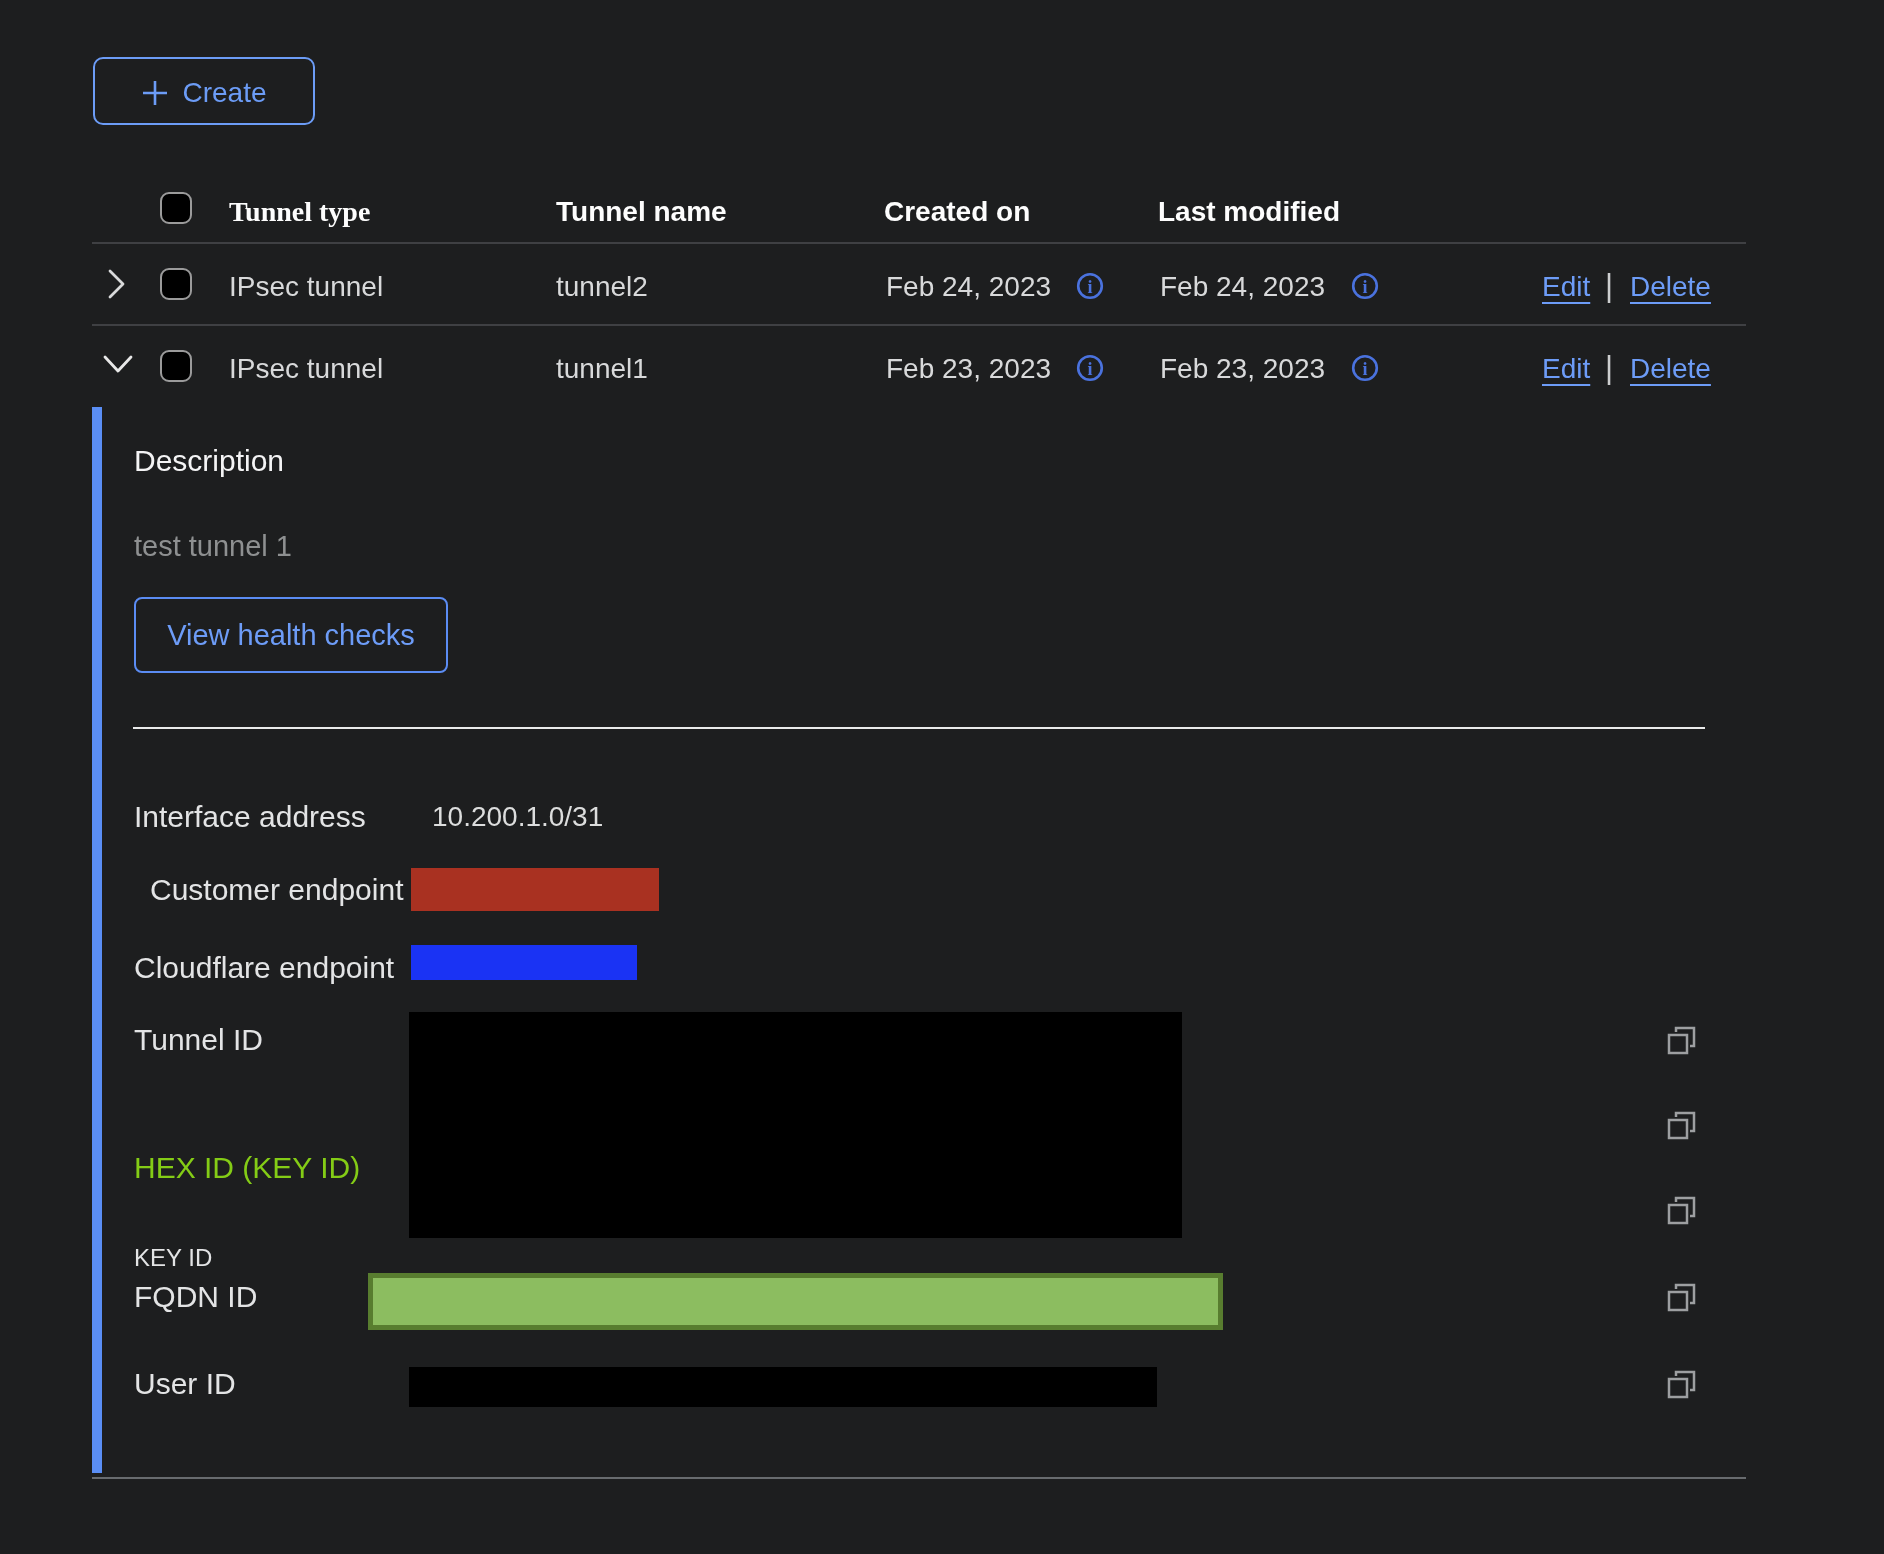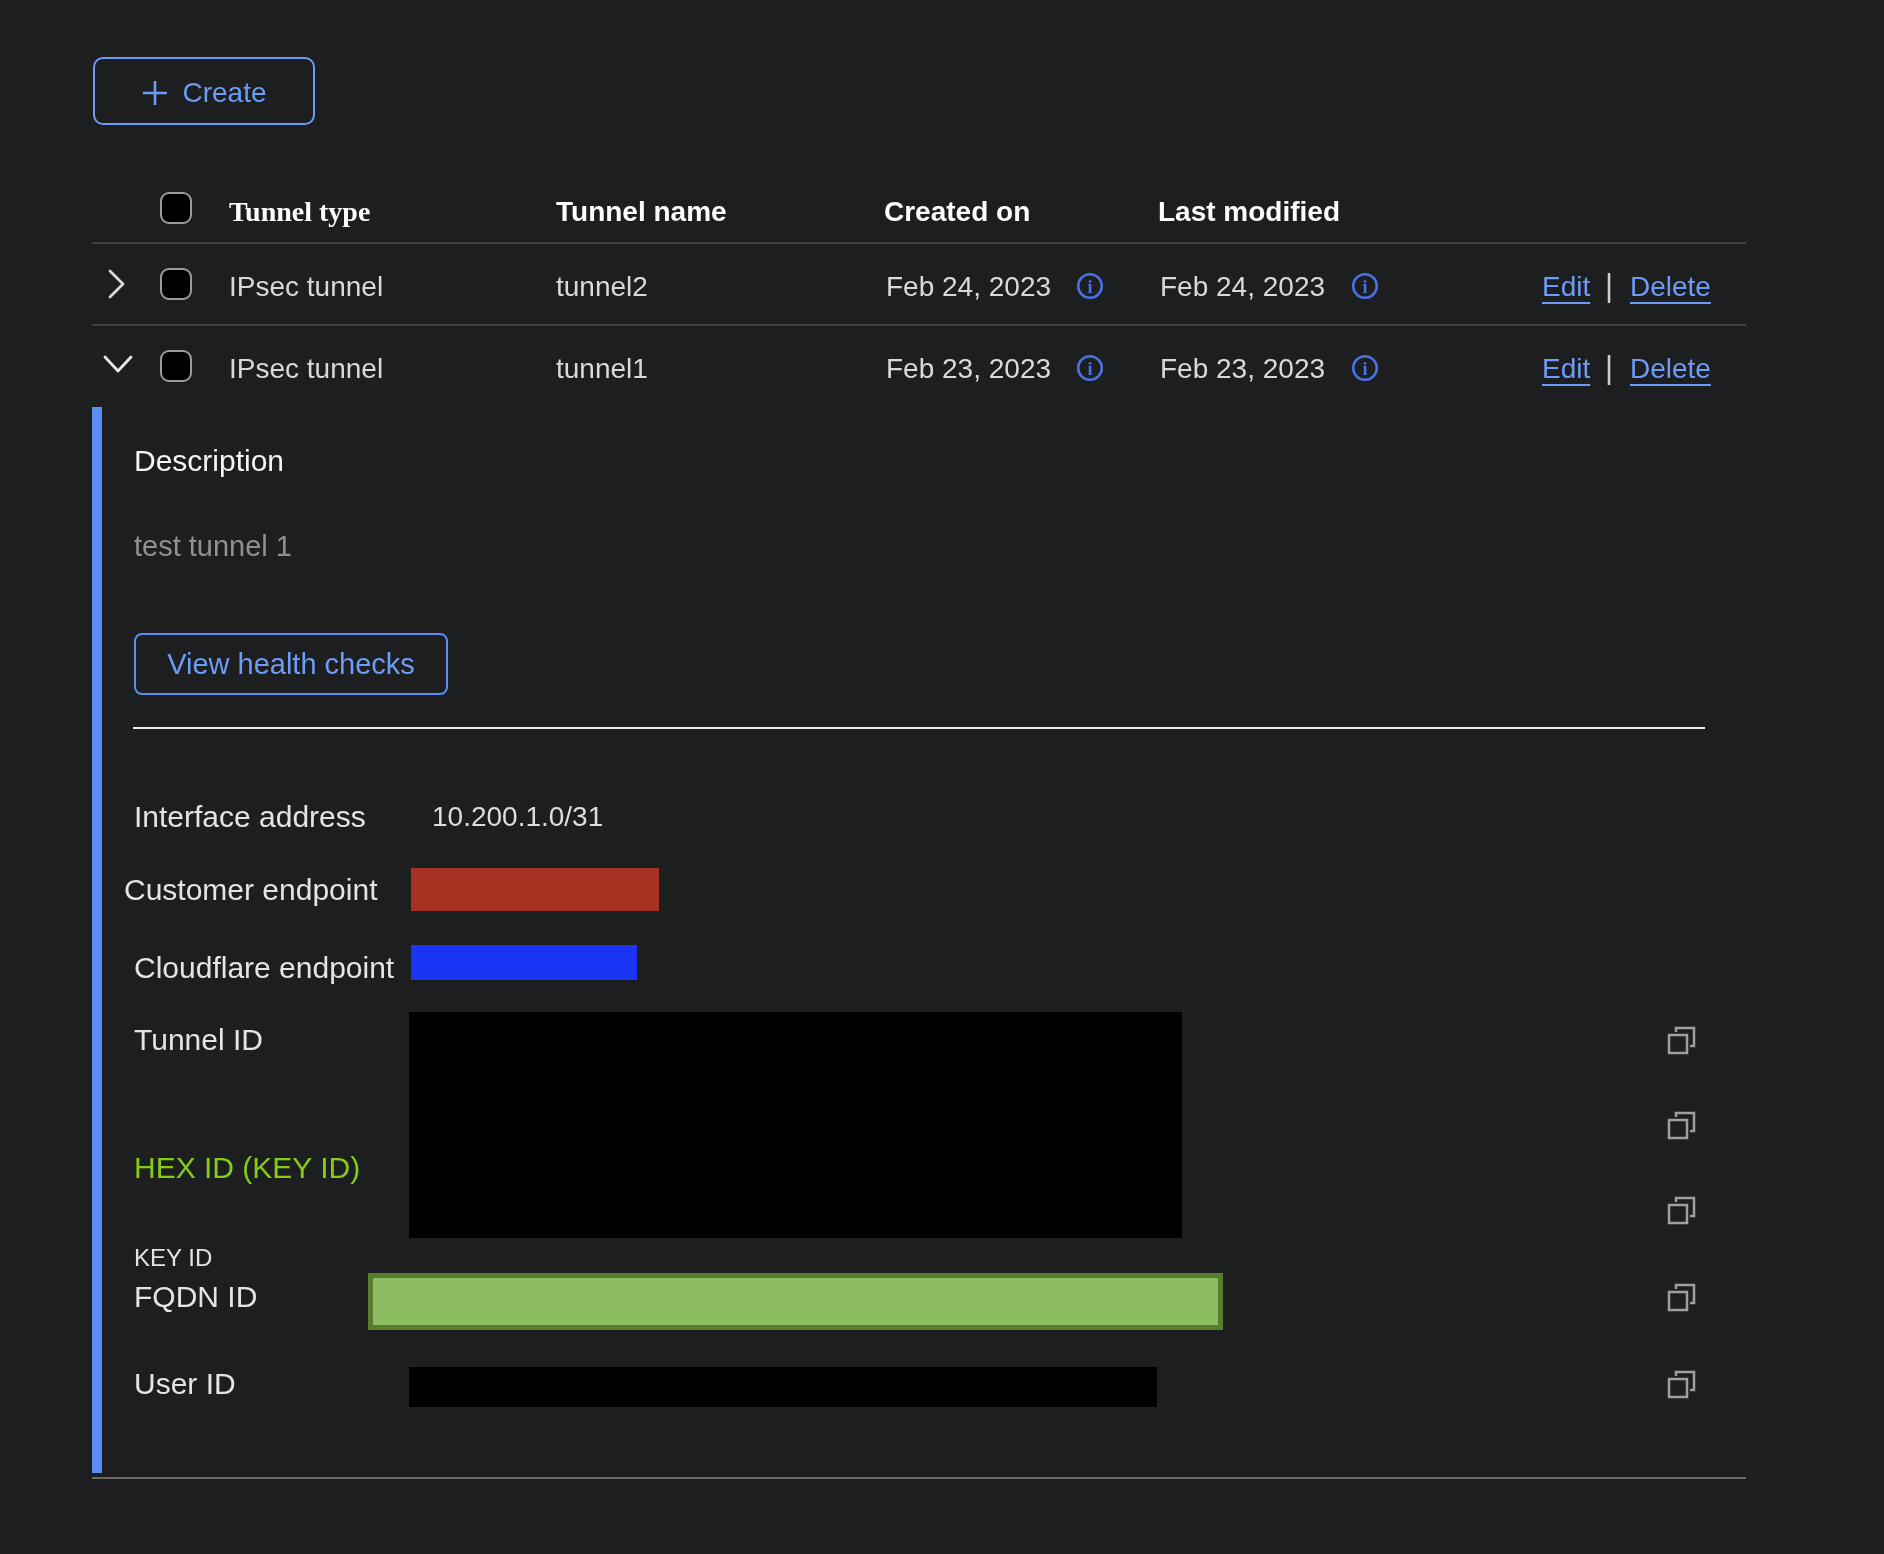--- a/index.html
+++ b/index.html
@@ -65,27 +65,27 @@
     <circle cx="14" cy="14" r="11.8" stroke="#4a72de" stroke-width="2.6" fill="none"></circle>
     <text x="14" y="20.5" text-anchor="middle" font-family="Liberation Serif, serif" font-size="18" font-weight="700" fill="#4a72de">i</text>
   </svg>
 <div class="txt link" style="left:1542px;top:355px;font-size:28px;line-height:28px;">Edit</div>
 <div class="txt" style="left:1605px;top:352px;font-size:31px;line-height:31px;color:#cdcecf;">|</div>
 <div class="txt link" style="left:1630px;top:355px;font-size:28px;line-height:28px;">Delete</div>
 
 <div class="abs" style="left:92px;top:407px;width:10px;height:1066px;background:#5a8ef5;"></div>
 <div class="txt" style="left:134px;top:446px;font-size:30px;line-height:30px;color:#f4f4f5;">Description</div>
 <div class="txt" style="left:134px;top:532px;font-size:29px;line-height:29px;color:#8e9091;">test tunnel 1</div>
-<div class="abs" style="left:134px;top:597px;width:314px;height:62px;border:2px solid #5b8cf3;border-radius:8px;box-sizing:border-box;display:flex;align-items:center;justify-content:center;color:#6d9cf7;font-size:29px;margin-top:36px;">View health checks</div>
+<div class="abs" style="left:134px;top:597px;width:314px;height:76px;border:2px solid #5b8cf3;border-radius:8px;box-sizing:border-box;display:flex;align-items:center;justify-content:center;color:#6d9cf7;font-size:29px;">View health checks</div>
 <div class="abs" style="left:133px;top:727px;width:1572px;height:2px;background:#e9eaea;"></div>
 
 <div class="txt" style="left:134px;top:802px;font-size:30px;line-height:30px;color:#e3e4e5;">Interface address</div>
 <div class="txt" style="left:432px;top:803px;font-size:28px;line-height:28px;color:#dcdddd;">10.200.1.0/31</div>
 
-<div class="txt" style="left:124px;top:875px;font-size:30px;line-height:30px;color:#e3e4e5;">Customer endpoint</div>
+<div class="txt" style="left:150px;top:875px;font-size:30px;line-height:30px;color:#e3e4e5;">Customer endpoint</div>
 <div class="abs" style="left:411px;top:868px;width:248px;height:43px;background:#a93121;"></div>
 
 <div class="txt" style="left:134px;top:953px;font-size:30px;line-height:30px;color:#e3e4e5;">Cloudflare endpoint</div>
 <div class="abs" style="left:411px;top:945px;width:226px;height:35px;background:#1a33f4;"></div>
 
 <div class="txt" style="left:134px;top:1025px;font-size:30px;line-height:30px;color:#e3e4e5;">Tunnel ID</div>
 <div class="abs" style="left:409px;top:1012px;width:773px;height:226px;background:#000;"></div>
 <div class="txt" style="left:134px;top:1110px;font-size:30px;line-height:30px;color:#84cc16;margin-top:43px;">HEX ID (KEY ID)</div>
 <div class="txt" style="left:134px;top:1195px;font-size:24px;line-height:30px;color:#e3e4e5;margin-top:48px;">KEY ID</div>
 

